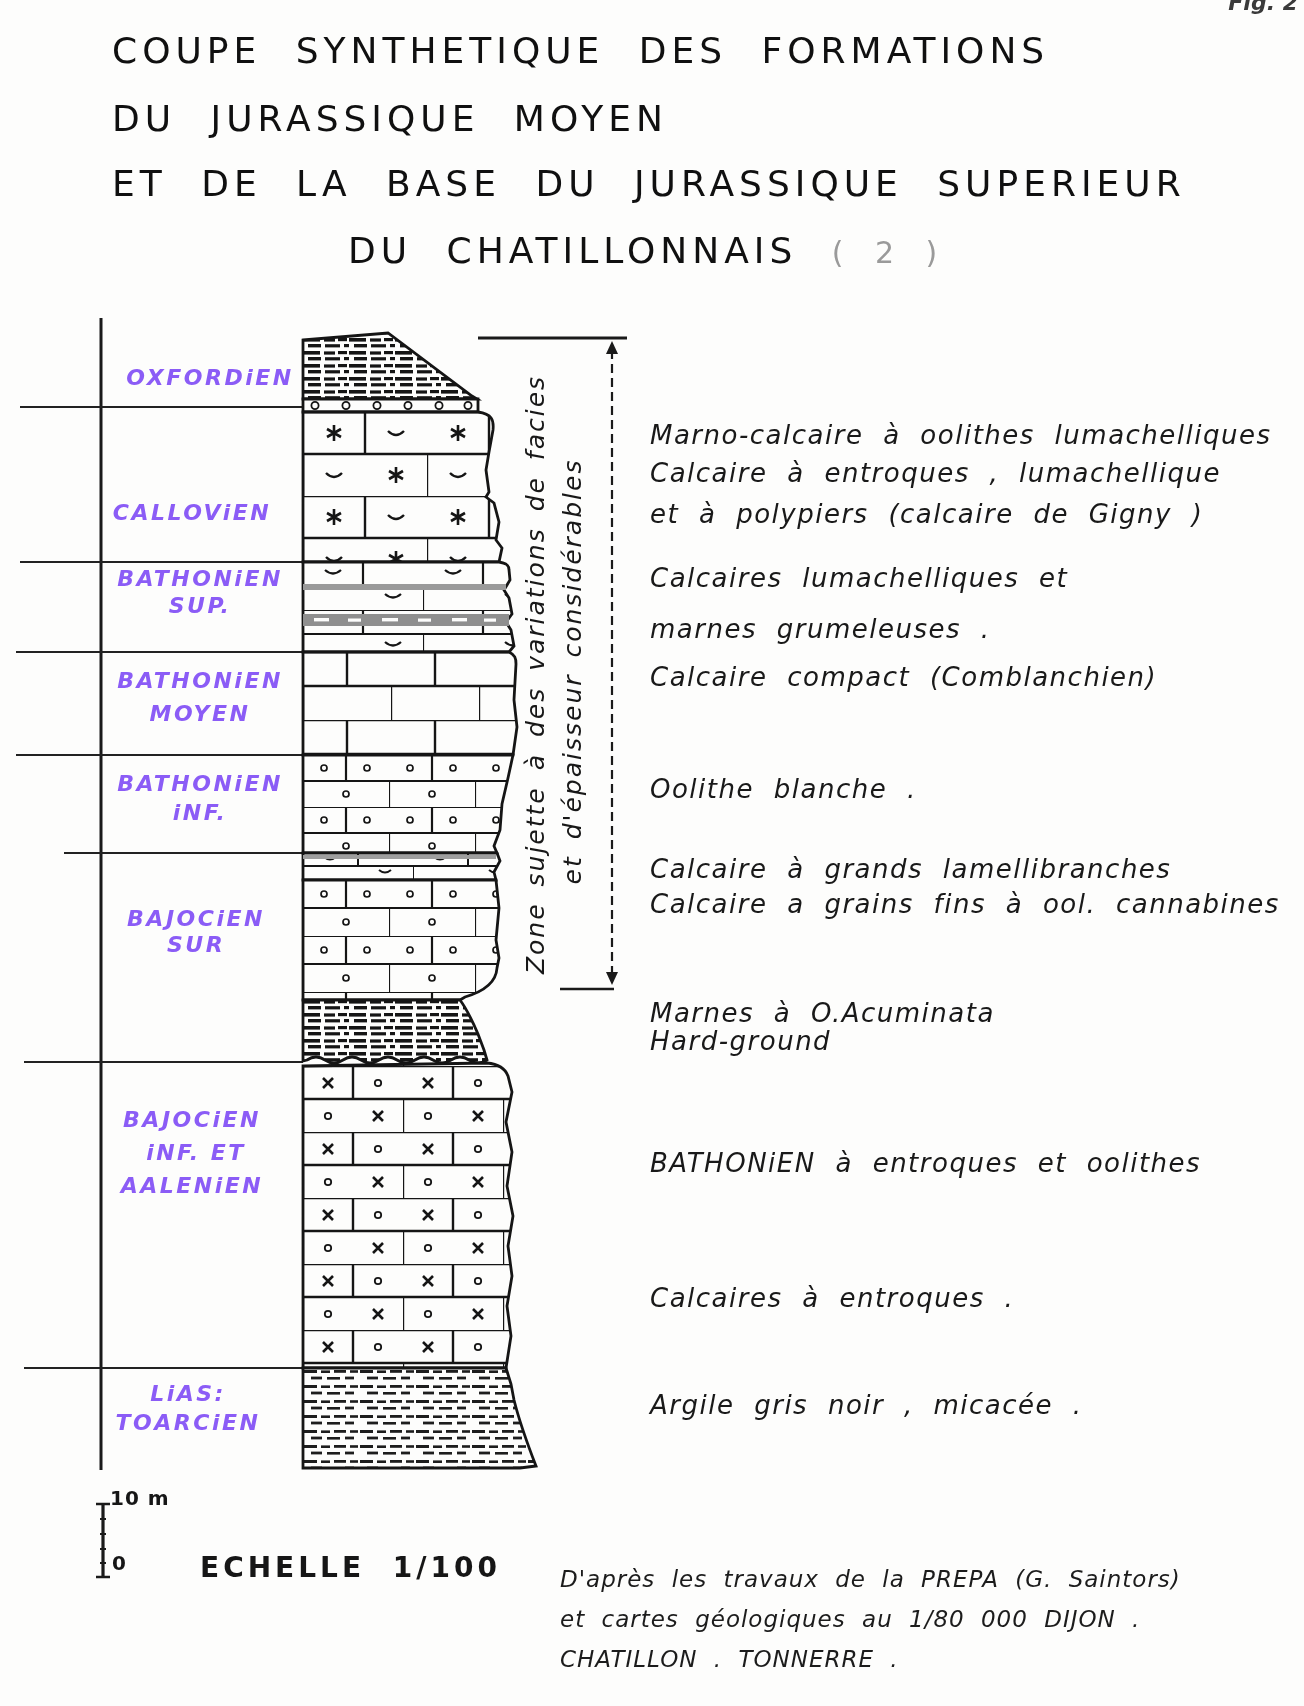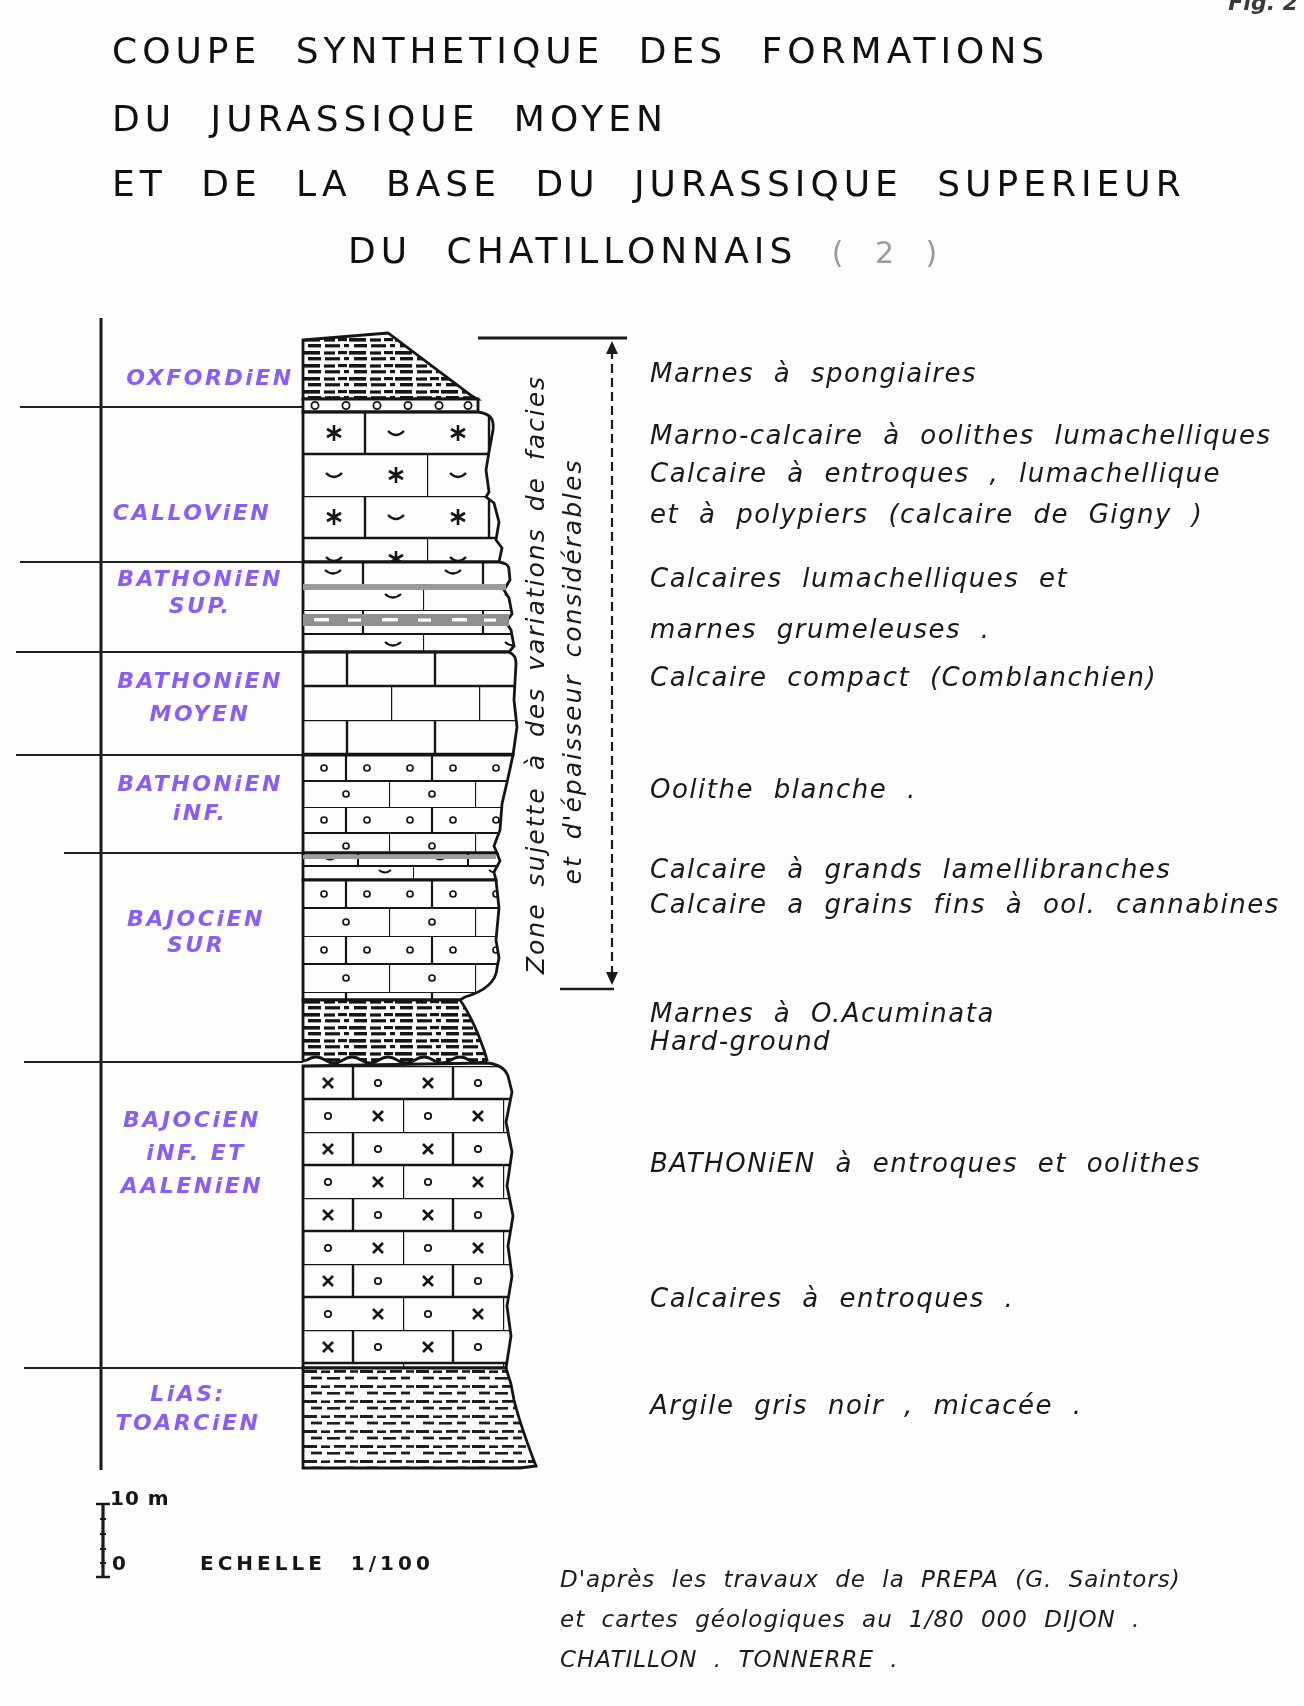--- a/index.html
+++ b/index.html
@@ -42,21 +42,21 @@
   
   .zone{font-size:25px;font-style:italic;letter-spacing:2px;word-spacing:6px;white-space:nowrap;
         text-align:center;transform:rotate(-90deg);color:#181818;}
   .z1{width:680px;left:195px;top:660px;}
   .z2{width:580px;left:282px;top:657px;}
 
   
   .scale-num{font-size:20px;font-weight:700;letter-spacing:1px;}
   .sc-10{left:110px;top:1486px;}
   .sc-0{left:112px;top:1551px;}
-  .echelle{left:200px;top:1551px;font-size:20px;font-weight:600;letter-spacing:4px;word-spacing:14px;}
+  .echelle{left:200px;top:1551px;font-size:28px;font-weight:600;letter-spacing:4px;word-spacing:14px;}
 
   
   .credit{left:560px;font-size:23px;font-style:italic;letter-spacing:1px;word-spacing:8px;white-space:nowrap;color:#1c1c1c;}
   .c1{top:1566px;} .c2{top:1606px;} .c3{top:1646px;}
 </style>
 </head>
 <body>
 
 <div class="page">
 
@@ -226,21 +226,20 @@
   <div class="abs stage s-bj2">SUR</div>
   <div class="abs stage s-ba1">BAJOCiEN</div>
   <div class="abs stage s-ba2">iNF.  ET</div>
   <div class="abs stage s-ba3">AALENiEN</div>
   <div class="abs stage s-li1">LiAS:</div>
   <div class="abs stage s-li2">TOARCiEN</div>
 
   <div class="abs zone z1">Zone sujette à des variations de facies</div>
   <div class="abs zone z2">et d'épaisseur considérables</div>
 
-  <div class="abs desc d0">Marnes à spongiaires</div>
   <div class="abs desc d1">Marno-calcaire à oolithes lumachelliques</div>
   <div class="abs desc d2">Calcaire à entroques , lumachellique</div>
   <div class="abs desc d3">et à polypiers (calcaire de Gigny )</div>
   <div class="abs desc d4">Calcaires lumachelliques et</div>
   <div class="abs desc d5">marnes grumeleuses .</div>
   <div class="abs desc d6">Calcaire compact (Comblanchien)</div>
   <div class="abs desc d7">Oolithe blanche .</div>
   <div class="abs desc d8">Calcaire à grands lamellibranches</div>
   <div class="abs desc d9">Calcaire a grains fins à ool. cannabines</div>
   <div class="abs desc d11">Marnes à O.Acuminata</div>

